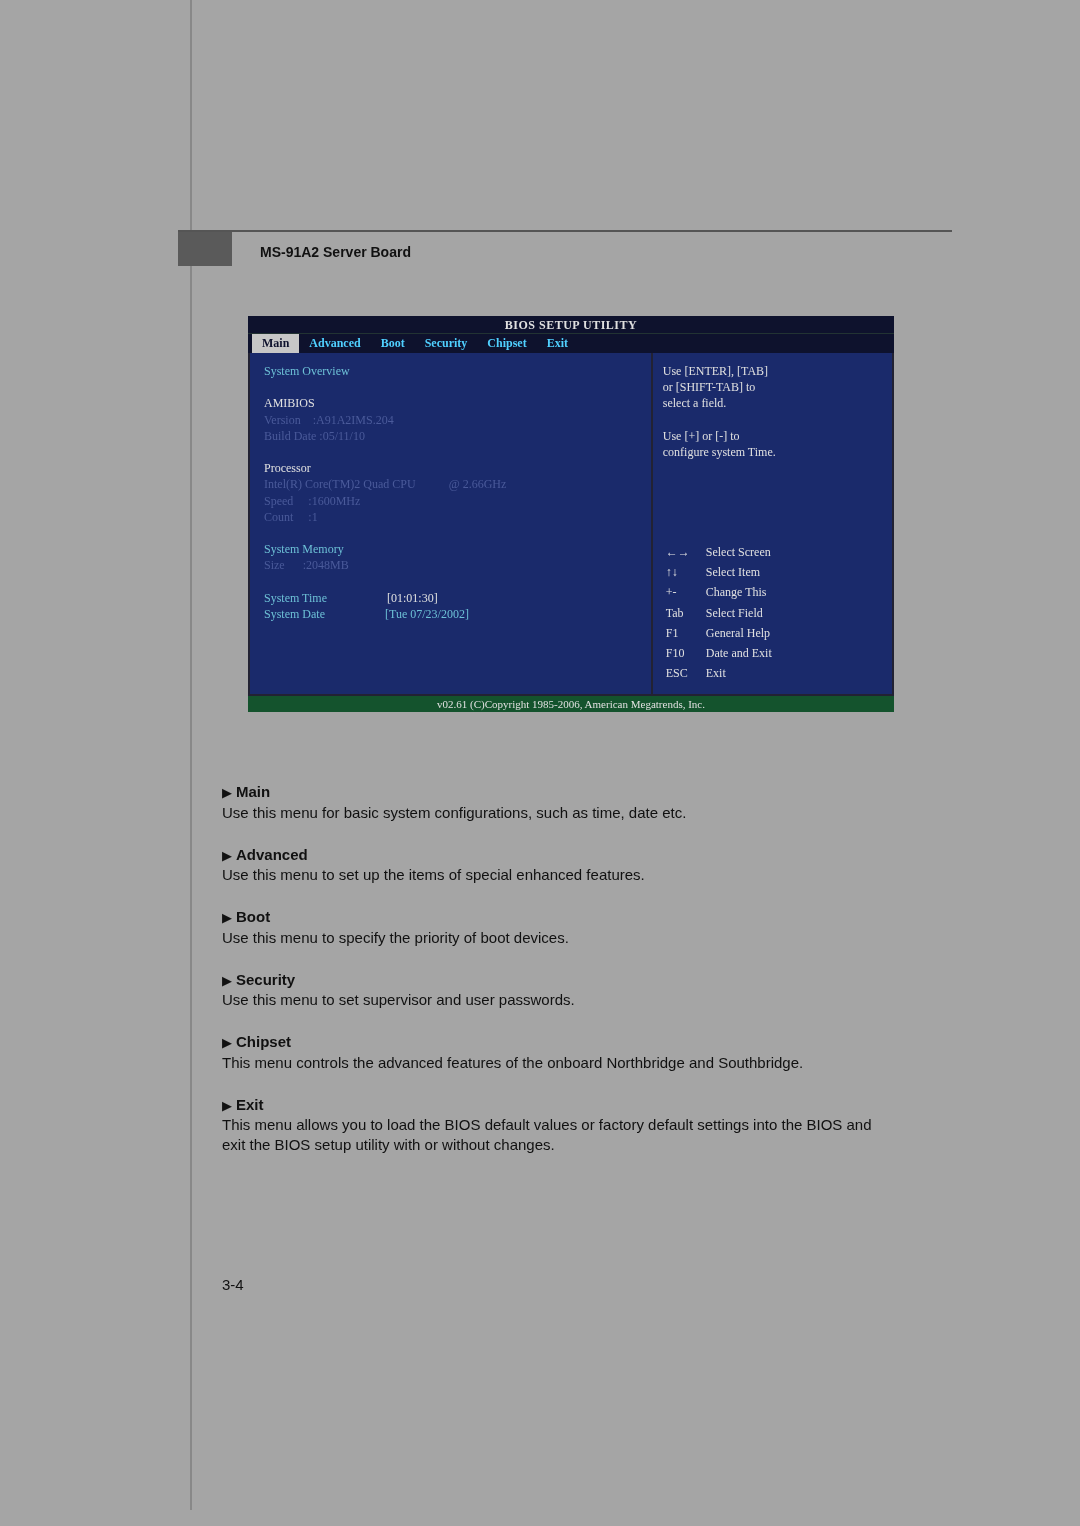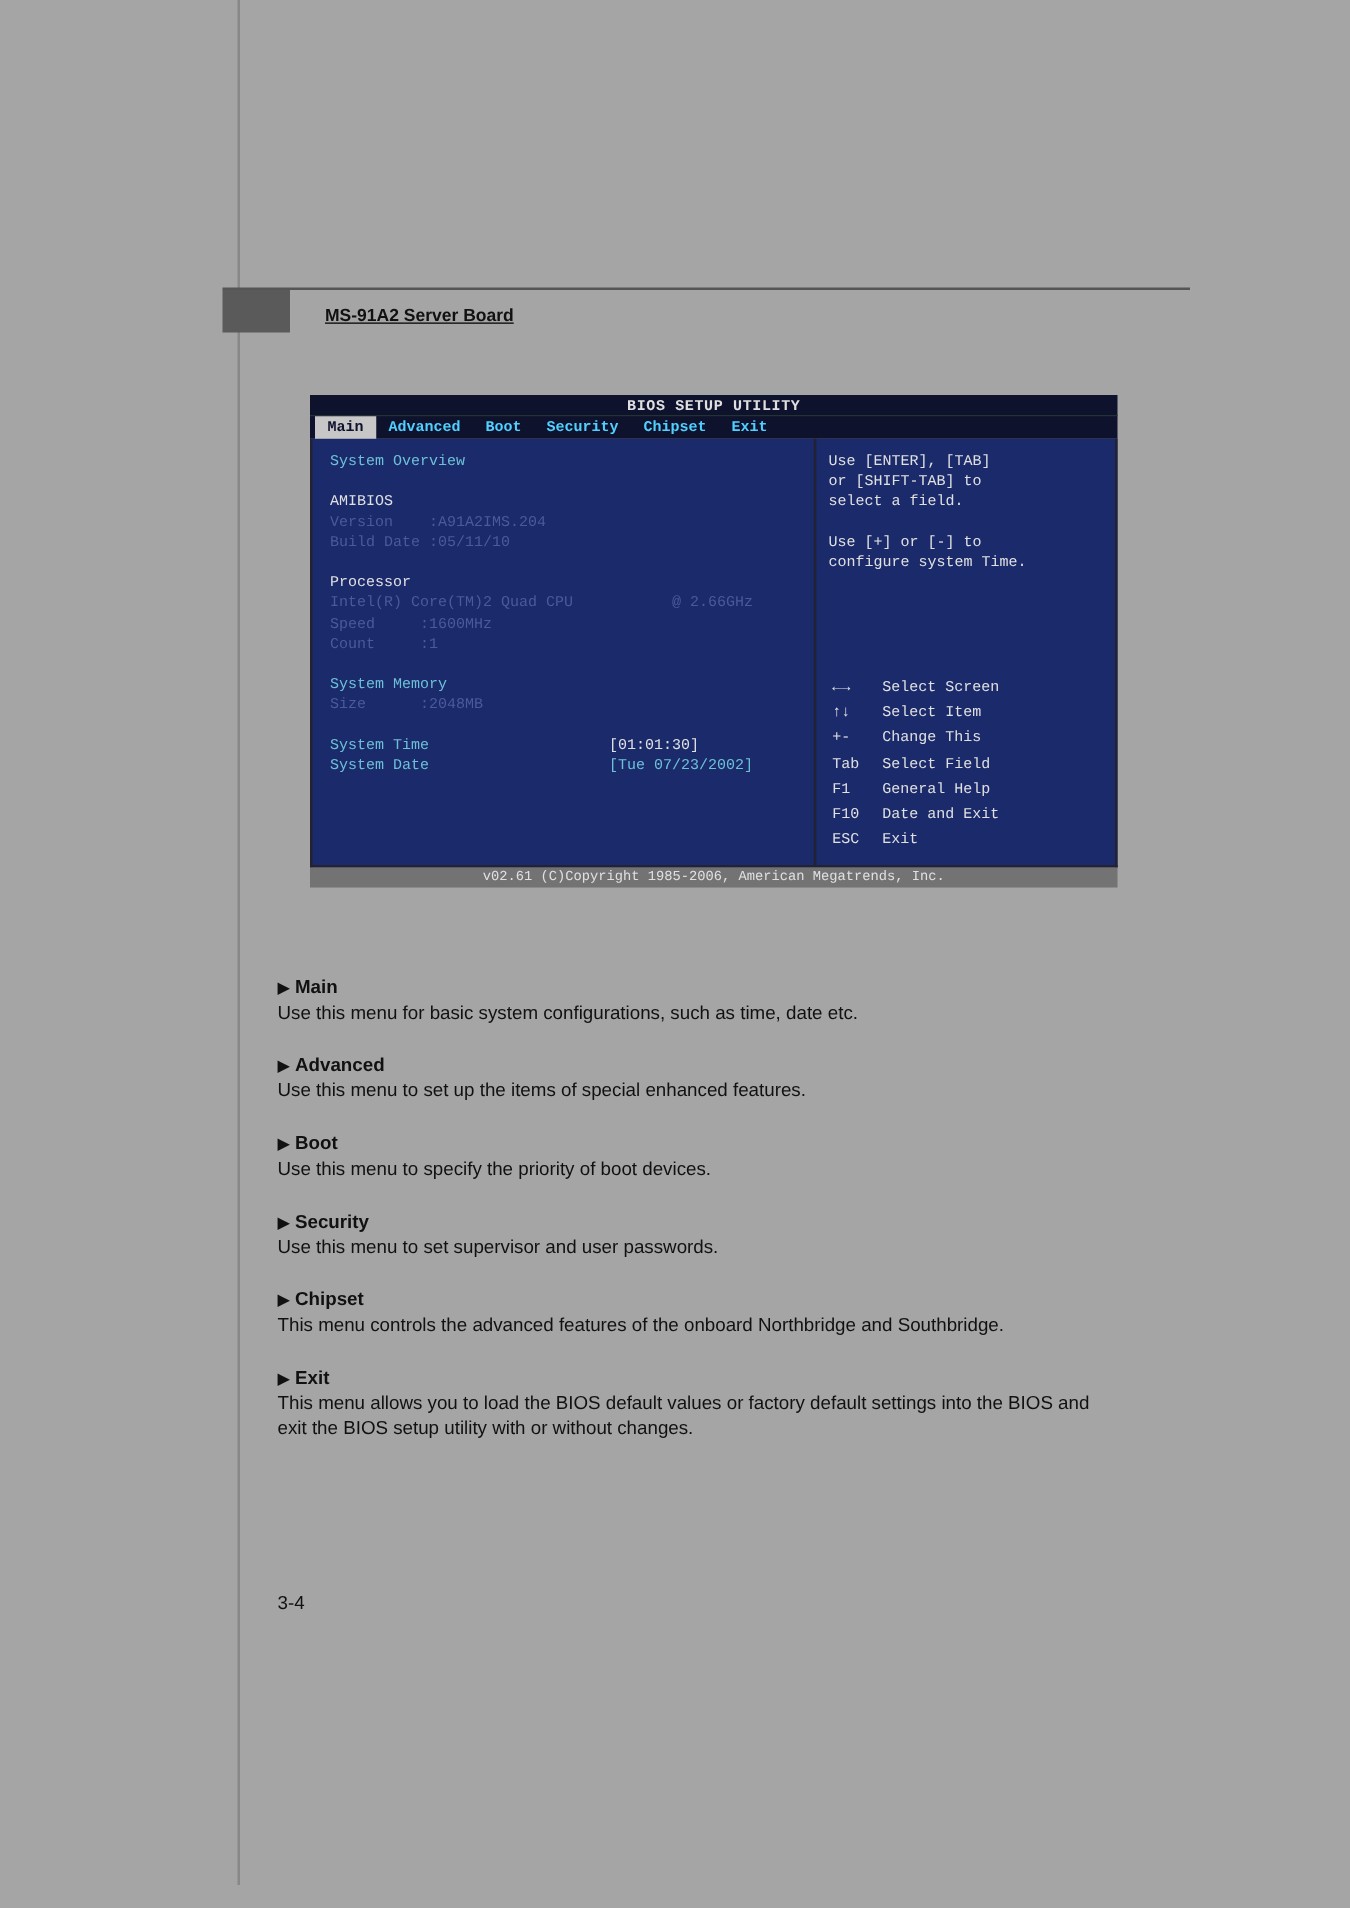--- a/index.html
+++ b/index.html
@@ -16,21 +16,20 @@
     padding-top: 230px;
     padding-bottom: 200px;
     border-left: 2px solid #888;
   }
   .header-bar {
     display: flex;
     align-items: center;
     border-top: 2px solid #555;
     margin-left: -14px;
     padding-left: 0;
-    text-decoration: underline;
   }
   .accent-block {
     width: 54px;
     height: 34px;
     background: #5a5a5a;
   }
   .board-label {
     font-size: 14px;
     font-weight: bold;
     color: #111;
@@ -52,21 +51,21 @@
     flex: 1;
     font-size: 24px;
     font-weight: bold;
     color: #111;
     padding: 8px 0 8px 26px;
     margin-right: 58px;
   }
 
   .bios-wrap {
     margin: 50px 58px 0 56px;
-    font-family: Liberation Mono, monospace;
+    font-family: Liberation Serif, serif;
   }
   .bios-title {
     text-align: center;
     color: #e0e0e0;
     background: #0e122d;
     font-weight: bold;
     font-size: 12px;
     padding: 2px 0 0 0;
     letter-spacing: 0.5px;
   }
@@ -103,21 +102,21 @@
   .bios-side {
     flex: 1;
     padding: 10px 10px 10px 10px;
     color: #e0e0e0;
     line-height: 1.35;
   }
   .wht { color: #e0e0e0; }
   .dim { color: #4a5a9a; }
   .cyan { color: #6dc0d6; }
   .bios-footer {
-    background: #737373;
+    background: #14532d;
     color: #e0e0e0;
     font-size: 11px;
     text-align: center;
     padding: 2px 0;
   }
   .nav-table td:first-child { width: 36px; }
 
   .descriptions {
     margin: 70px 58px 0 30px;
     font-size: 15px;

